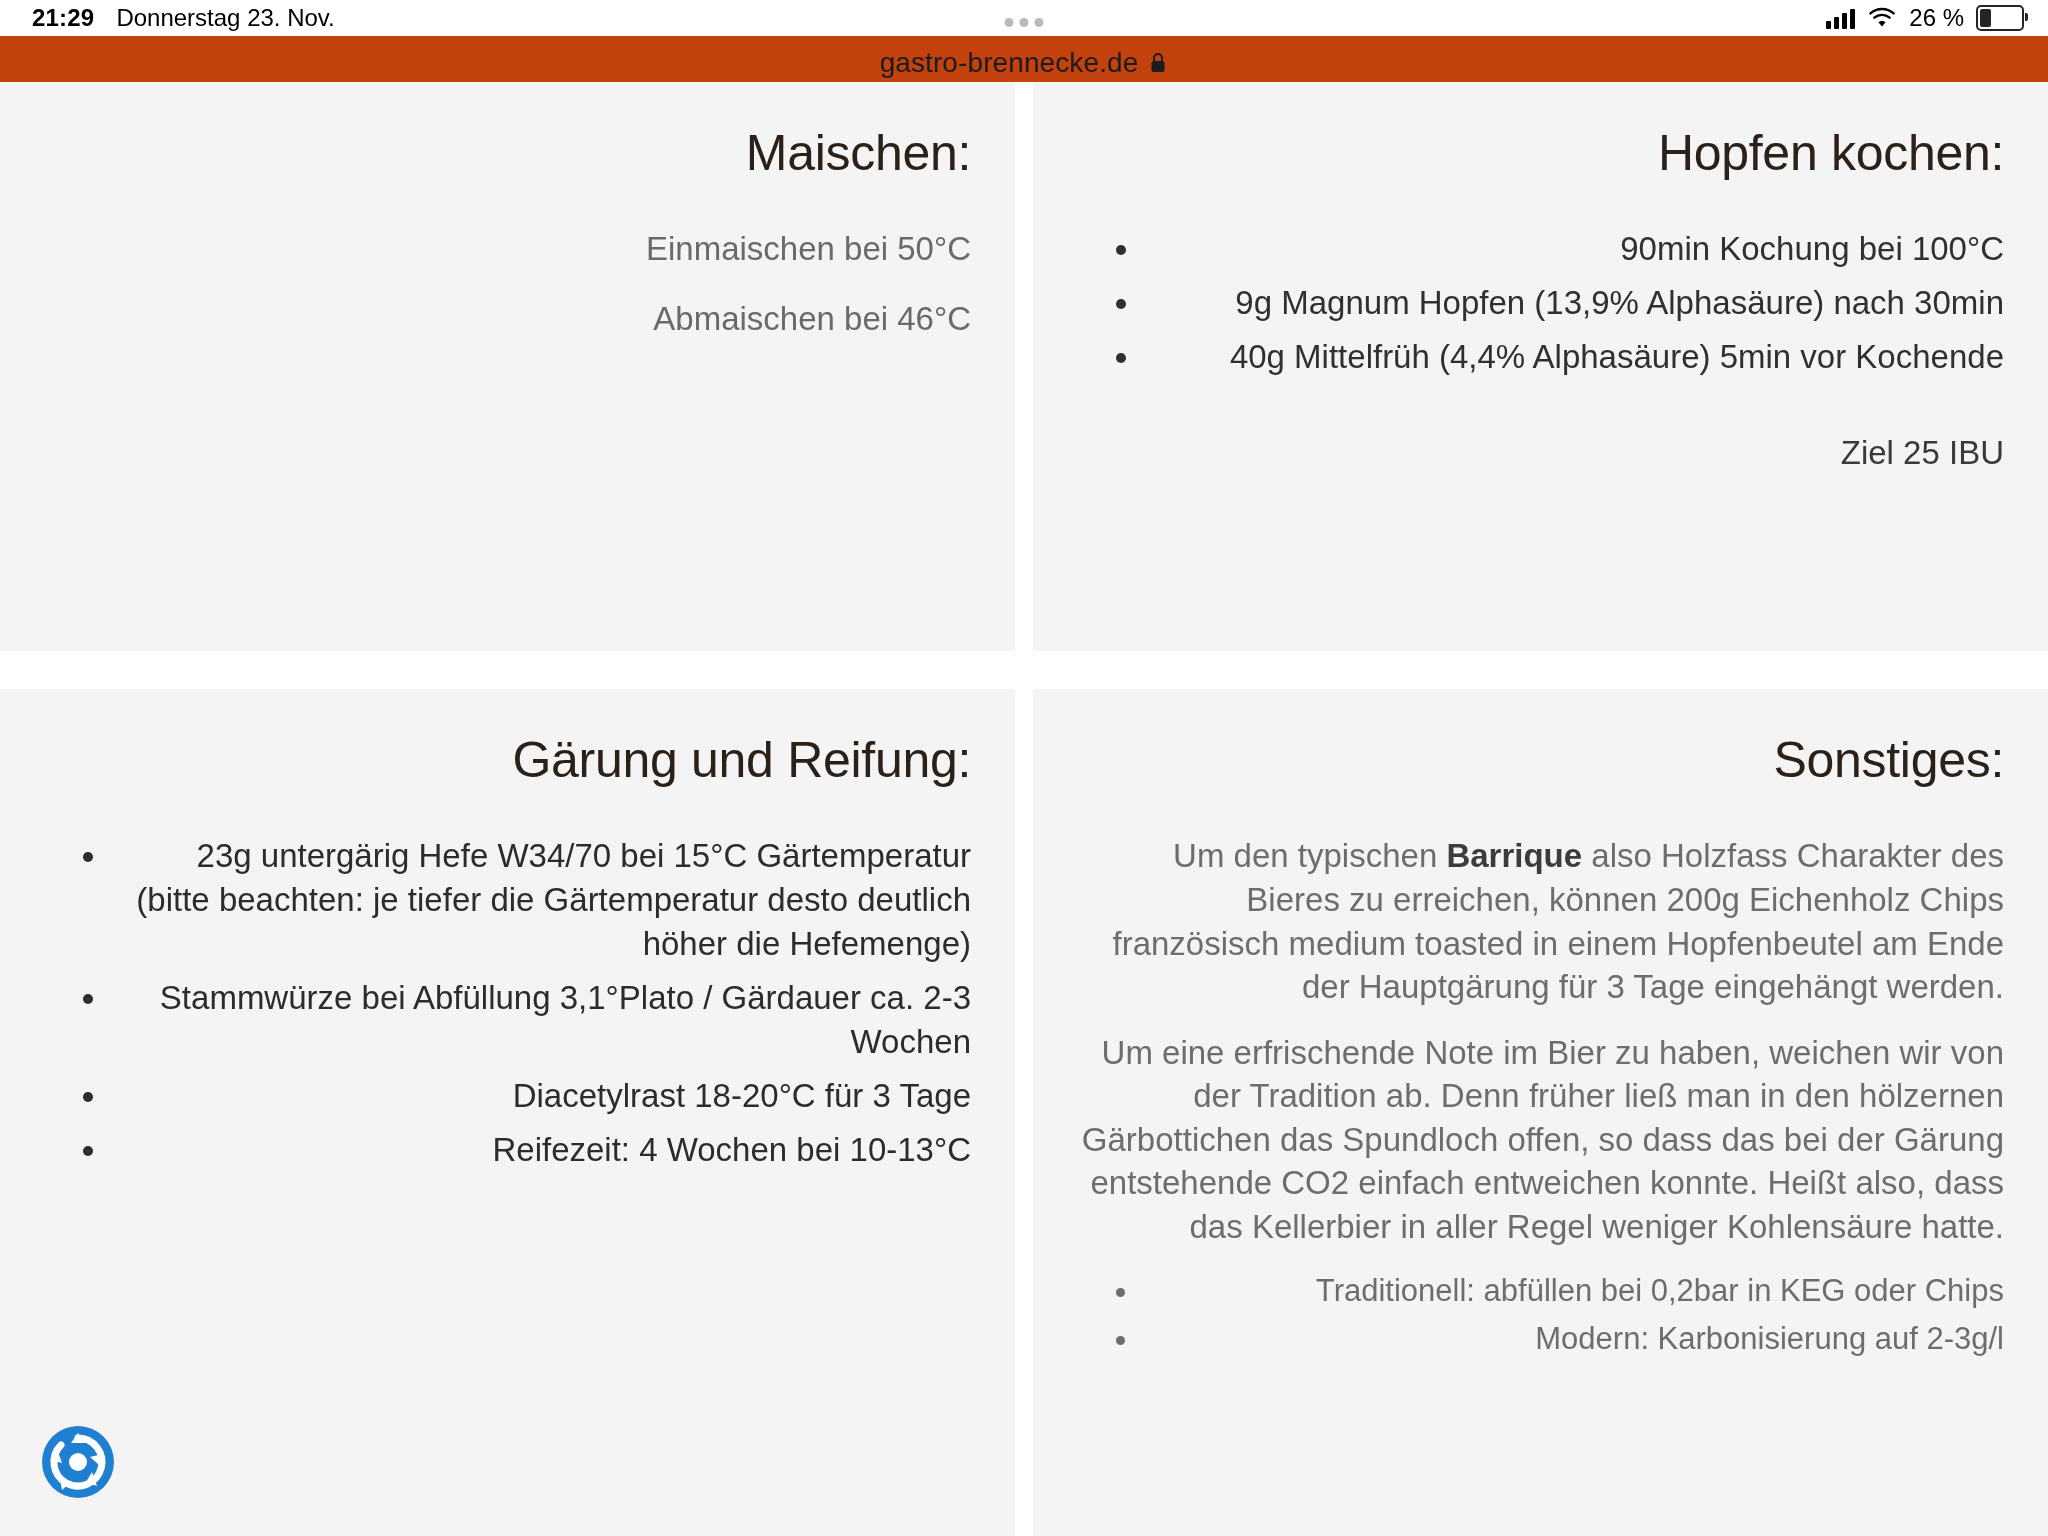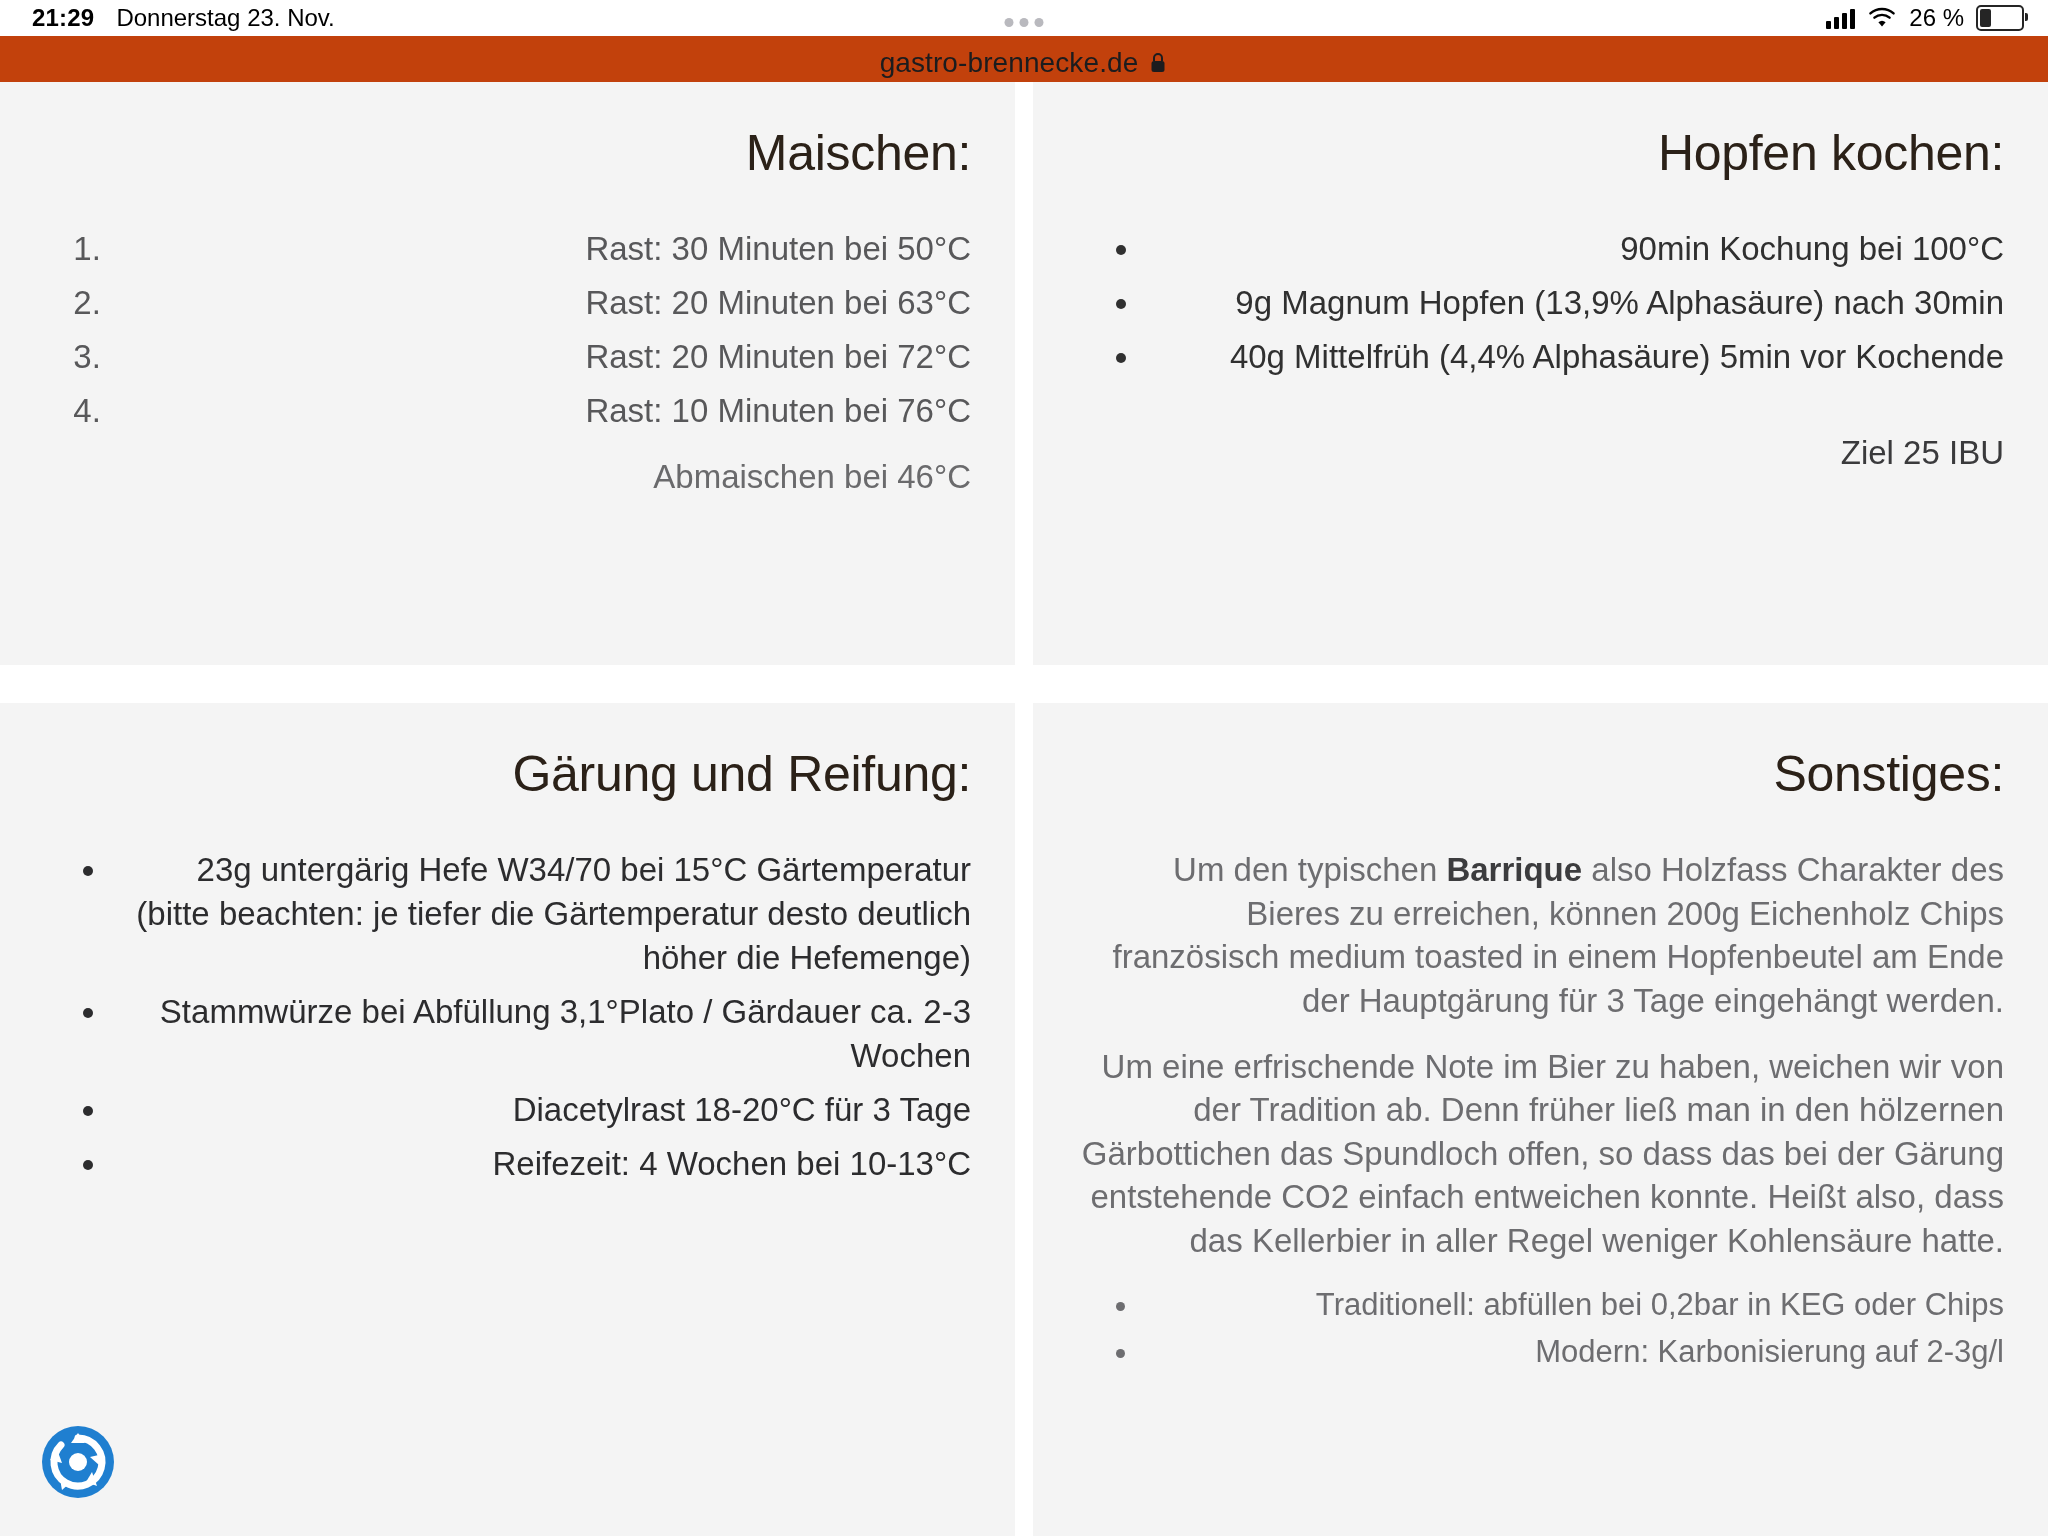--- a/index.html
+++ b/index.html
@@ -220,26 +220,21 @@
       </svg>
     </span>
   </div>
 </div>
 
 <div class="page">
   <div class="grid">
 
     <section class="card mash">
       <h2>Maischen:</h2>
-      <ol class="numbered">
-        <li>Rast: 30 Minuten bei 50°C</li>
-        <li>Rast: 20 Minuten bei 63°C</li>
-        <li>Rast: 20 Minuten bei 72°C</li>
-        <li>Rast: 10 Minuten bei 76°C</li>
-      </ol>
+      <p class="lead">Einmaischen bei 50°C</p>
       <p class="lead">Abmaischen bei 46°C</p>
     </section>
 
     <section class="card hop">
       <h2>Hopfen kochen:</h2>
       <ul class="bullets">
         <li>90min Kochung bei 100°C</li>
         <li>9g Magnum Hopfen (13,9% Alphasäure) nach 30min</li>
         <li>40g Mittelfrüh (4,4% Alphasäure) 5min vor Kochende</li>
       </ul>

